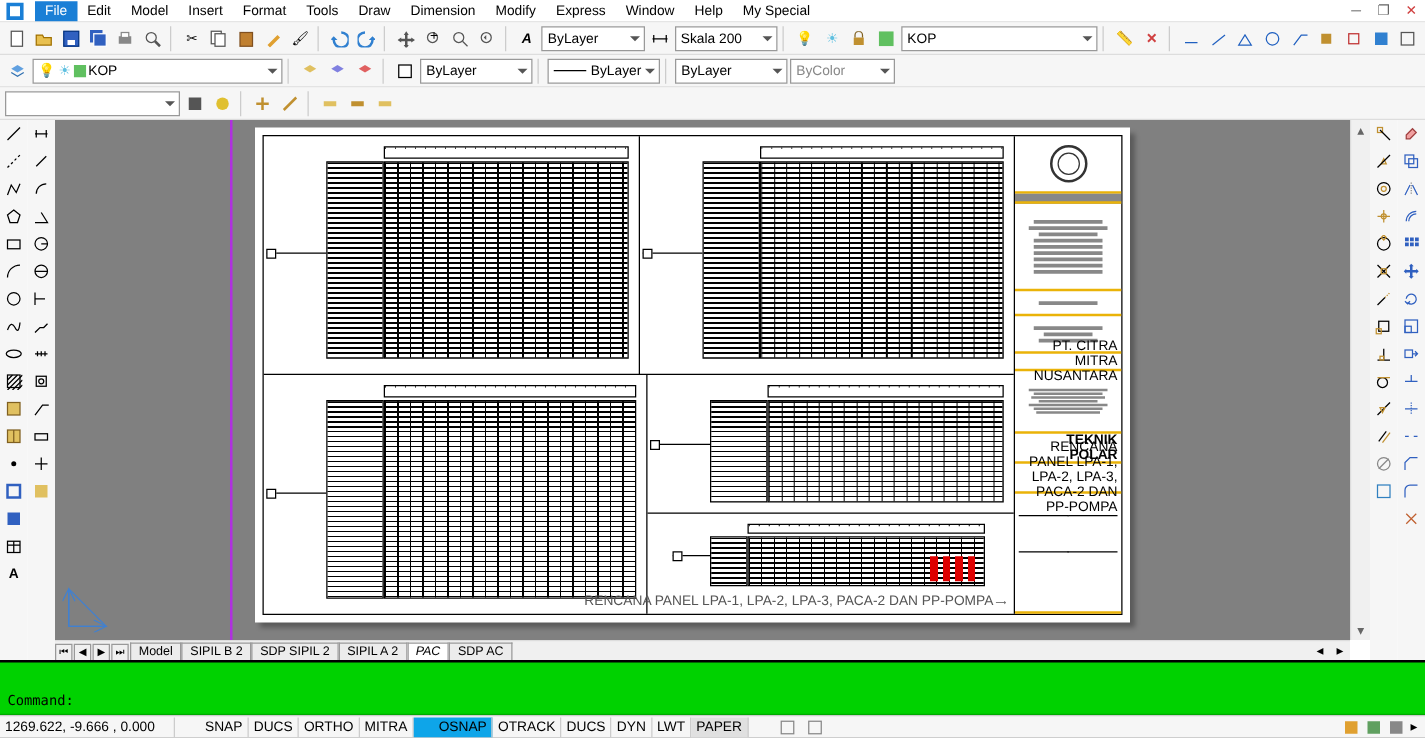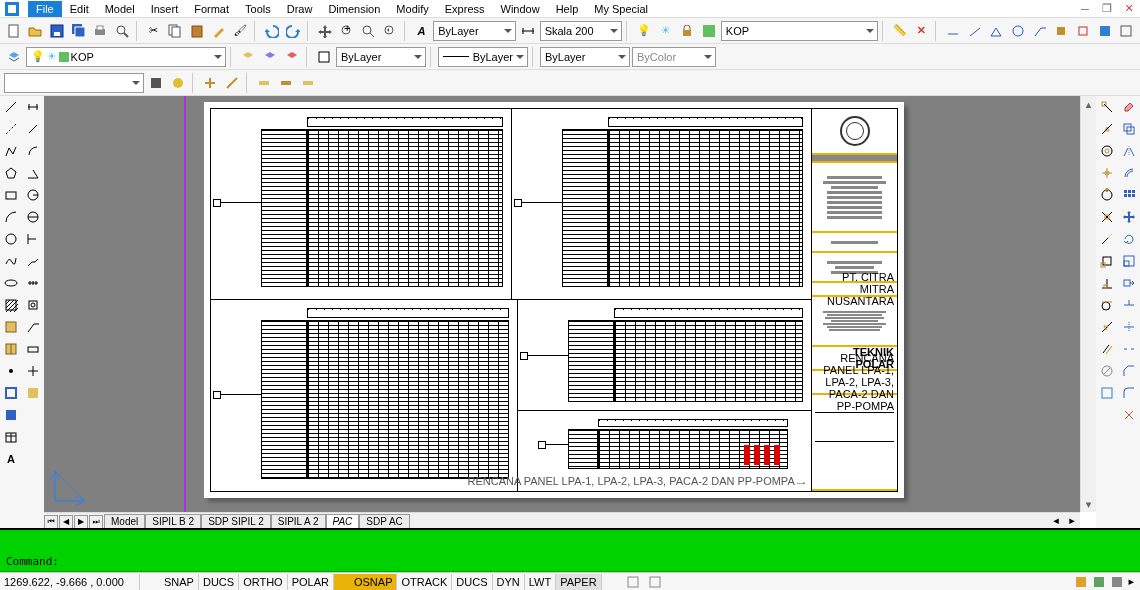--- a/index.html
+++ b/index.html
@@ -864,22 +864,22 @@
   <div style="height:20px;"></div>
   <span class="prompt">Command:</span>
 </div>
 
 <div class="statusbar">
   <div class="cell" style="width:140px;">1269.622, -9.666 , 0.000</div>
   <div style="width:20px;"></div>
   <div class="cell">SNAP</div>
   <div class="cell">DUCS</div>
   <div class="cell">ORTHO</div>
-  <div class="cell">POLAR</div>
-  <div class="cell" style="background:#eab308;padding-left:20px;">OSNAP</div>
+  <div class="cell">MITRA</div>
+  <div class="cell" style="background:#0ea5e9;padding-left:20px;">OSNAP</div>
   <div class="cell">OTRACK</div>
   <div class="cell">DUCS</div>
   <div class="cell">DYN</div>
   <div class="cell">LWT</div>
   <div class="cell" style="background:#e0e0e0;">PAPER</div>
   <div style="width:20px;"></div>
   <div class="cell" style="border:none;">
       <svg width="14" height="14">
         <rect x="2" y="2" width="10" height="10" fill="none" stroke="#888"></rect>
       </svg>

